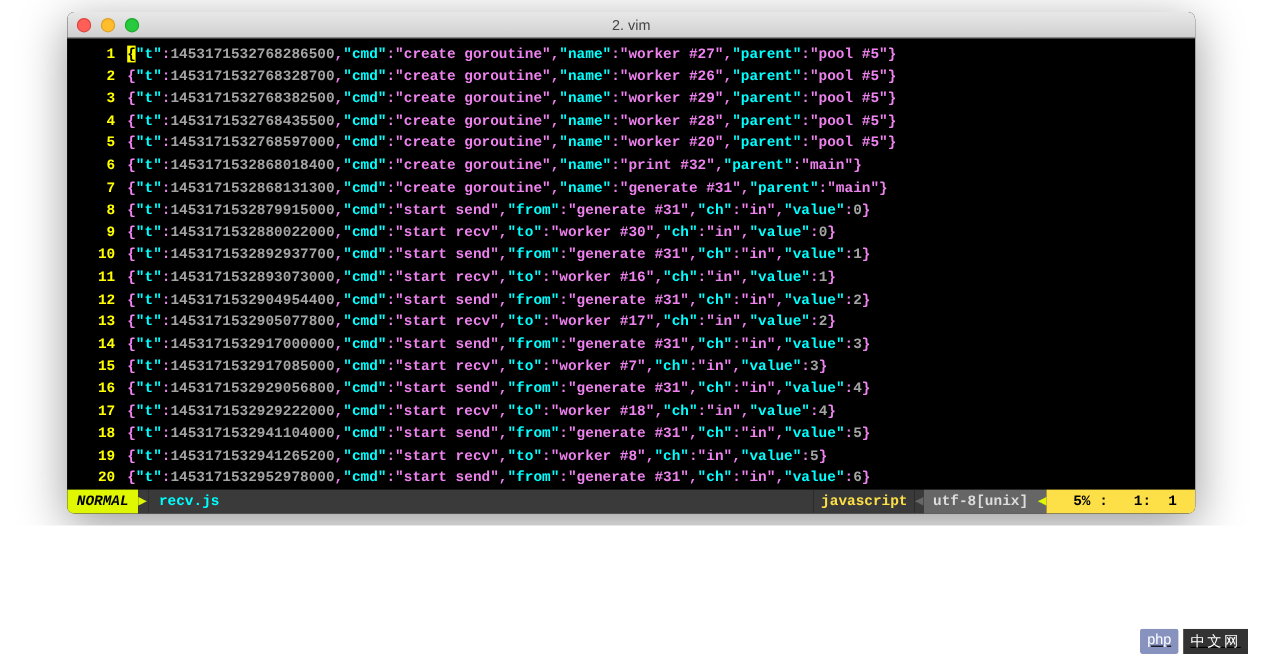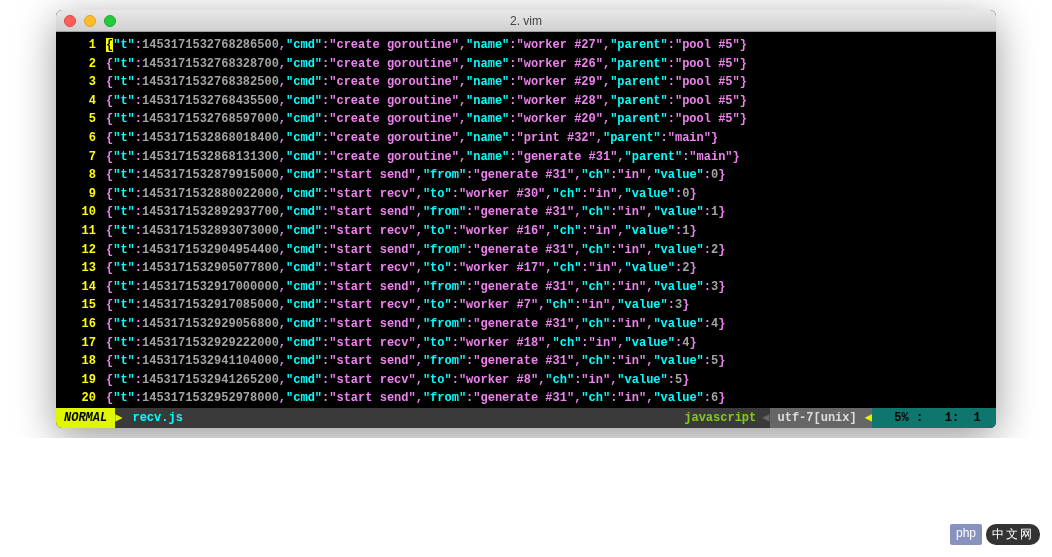--- a/index.html
+++ b/index.html
@@ -92,53 +92,54 @@
       padding-right: 2px;
     }
     .seg-file {
       background: #3a3a3a;
       color: #00ffff;
       padding: 0 8px;
       flex: 1;
     }
     .seg-ft {
       background: #3a3a3a;
-      color: #84cc16;
+      color: #fde047;
       padding: 0 6px;
     }
     .seg-arrow2 {
       background: #3a3a3a;
       color: #666;
     }
     .seg-enc {
       background: #666;
       color: #ddd;
       padding: 0 8px;
     }
     .seg-arrow3 {
       background: #666;
       color: #dff700;
     }
     .seg-pos {
-      background: #0f766e;
+      background: #fde047;
       color: #000;
       padding: 0 8px;
       white-space: pre;
     }
     .badge {
       position: fixed;
       right: 12px;
       bottom: 12px;
       display: flex;
       gap: 4px;
       font-family: sans-serif;
       font-size: 12px;
+      text-decoration: underline;
     }
     .badge-php { background:#8892bf; color:#fff; padding:2px 6px; border-radius:2px; }
-    .badge-cn  { background:#333; color:#fff; padding:2px 6px; border-radius:10px; letter-spacing:2px;}
+    .badge-cn  { background:#333; color:#fff; padding:2px 6px; border-radius:0; letter-spacing:2px;}
   </style>
 </head>
 <body>
 
 <div class="window">
   <div class="titlebar">
     <div class="traffic-lights">
       <div class="traffic-light tl-close"></div>
       <div class="traffic-light tl-min"></div>
       <div class="traffic-light tl-max"></div>
@@ -147,21 +148,21 @@
   </div>
 
   <div class="terminal" id="terminal"><div class="row"><span class="lineno">1</span><span class="code"><span class="cursor">{</span><span class="k">"t"</span><span class="c">:</span><span class="n">1453171532768286500</span><span class="c">,</span><span class="k">"cmd"</span><span class="c">:</span><span class="s">"create goroutine"</span><span class="c">,</span><span class="k">"name"</span><span class="c">:</span><span class="s">"worker #27"</span><span class="c">,</span><span class="k">"parent"</span><span class="c">:</span><span class="s">"pool #5"</span><span class="br">}</span></span></div><div class="row"><span class="lineno">2</span><span class="code"><span class="br">{</span><span class="k">"t"</span><span class="c">:</span><span class="n">1453171532768328700</span><span class="c">,</span><span class="k">"cmd"</span><span class="c">:</span><span class="s">"create goroutine"</span><span class="c">,</span><span class="k">"name"</span><span class="c">:</span><span class="s">"worker #26"</span><span class="c">,</span><span class="k">"parent"</span><span class="c">:</span><span class="s">"pool #5"</span><span class="br">}</span></span></div><div class="row"><span class="lineno">3</span><span class="code"><span class="br">{</span><span class="k">"t"</span><span class="c">:</span><span class="n">1453171532768382500</span><span class="c">,</span><span class="k">"cmd"</span><span class="c">:</span><span class="s">"create goroutine"</span><span class="c">,</span><span class="k">"name"</span><span class="c">:</span><span class="s">"worker #29"</span><span class="c">,</span><span class="k">"parent"</span><span class="c">:</span><span class="s">"pool #5"</span><span class="br">}</span></span></div><div class="row"><span class="lineno">4</span><span class="code"><span class="br">{</span><span class="k">"t"</span><span class="c">:</span><span class="n">1453171532768435500</span><span class="c">,</span><span class="k">"cmd"</span><span class="c">:</span><span class="s">"create goroutine"</span><span class="c">,</span><span class="k">"name"</span><span class="c">:</span><span class="s">"worker #28"</span><span class="c">,</span><span class="k">"parent"</span><span class="c">:</span><span class="s">"pool #5"</span><span class="br">}</span></span></div><div class="row"><span class="lineno">5</span><span class="code"><span class="br">{</span><span class="k">"t"</span><span class="c">:</span><span class="n">1453171532768597000</span><span class="c">,</span><span class="k">"cmd"</span><span class="c">:</span><span class="s">"create goroutine"</span><span class="c">,</span><span class="k">"name"</span><span class="c">:</span><span class="s">"worker #20"</span><span class="c">,</span><span class="k">"parent"</span><span class="c">:</span><span class="s">"pool #5"</span><span class="br">}</span></span></div><div class="row"><span class="lineno">6</span><span class="code"><span class="br">{</span><span class="k">"t"</span><span class="c">:</span><span class="n">1453171532868018400</span><span class="c">,</span><span class="k">"cmd"</span><span class="c">:</span><span class="s">"create goroutine"</span><span class="c">,</span><span class="k">"name"</span><span class="c">:</span><span class="s">"print #32"</span><span class="c">,</span><span class="k">"parent"</span><span class="c">:</span><span class="s">"main"</span><span class="br">}</span></span></div><div class="row"><span class="lineno">7</span><span class="code"><span class="br">{</span><span class="k">"t"</span><span class="c">:</span><span class="n">1453171532868131300</span><span class="c">,</span><span class="k">"cmd"</span><span class="c">:</span><span class="s">"create goroutine"</span><span class="c">,</span><span class="k">"name"</span><span class="c">:</span><span class="s">"generate #31"</span><span class="c">,</span><span class="k">"parent"</span><span class="c">:</span><span class="s">"main"</span><span class="br">}</span></span></div><div class="row"><span class="lineno">8</span><span class="code"><span class="br">{</span><span class="k">"t"</span><span class="c">:</span><span class="n">1453171532879915000</span><span class="c">,</span><span class="k">"cmd"</span><span class="c">:</span><span class="s">"start send"</span><span class="c">,</span><span class="k">"from"</span><span class="c">:</span><span class="s">"generate #31"</span><span class="c">,</span><span class="k">"ch"</span><span class="c">:</span><span class="s">"in"</span><span class="c">,</span><span class="k">"value"</span><span class="c">:</span><span class="n">0</span><span class="br">}</span></span></div><div class="row"><span class="lineno">9</span><span class="code"><span class="br">{</span><span class="k">"t"</span><span class="c">:</span><span class="n">1453171532880022000</span><span class="c">,</span><span class="k">"cmd"</span><span class="c">:</span><span class="s">"start recv"</span><span class="c">,</span><span class="k">"to"</span><span class="c">:</span><span class="s">"worker #30"</span><span class="c">,</span><span class="k">"ch"</span><span class="c">:</span><span class="s">"in"</span><span class="c">,</span><span class="k">"value"</span><span class="c">:</span><span class="n">0</span><span class="br">}</span></span></div><div class="row"><span class="lineno">10</span><span class="code"><span class="br">{</span><span class="k">"t"</span><span class="c">:</span><span class="n">1453171532892937700</span><span class="c">,</span><span class="k">"cmd"</span><span class="c">:</span><span class="s">"start send"</span><span class="c">,</span><span class="k">"from"</span><span class="c">:</span><span class="s">"generate #31"</span><span class="c">,</span><span class="k">"ch"</span><span class="c">:</span><span class="s">"in"</span><span class="c">,</span><span class="k">"value"</span><span class="c">:</span><span class="n">1</span><span class="br">}</span></span></div><div class="row"><span class="lineno">11</span><span class="code"><span class="br">{</span><span class="k">"t"</span><span class="c">:</span><span class="n">1453171532893073000</span><span class="c">,</span><span class="k">"cmd"</span><span class="c">:</span><span class="s">"start recv"</span><span class="c">,</span><span class="k">"to"</span><span class="c">:</span><span class="s">"worker #16"</span><span class="c">,</span><span class="k">"ch"</span><span class="c">:</span><span class="s">"in"</span><span class="c">,</span><span class="k">"value"</span><span class="c">:</span><span class="n">1</span><span class="br">}</span></span></div><div class="row"><span class="lineno">12</span><span class="code"><span class="br">{</span><span class="k">"t"</span><span class="c">:</span><span class="n">1453171532904954400</span><span class="c">,</span><span class="k">"cmd"</span><span class="c">:</span><span class="s">"start send"</span><span class="c">,</span><span class="k">"from"</span><span class="c">:</span><span class="s">"generate #31"</span><span class="c">,</span><span class="k">"ch"</span><span class="c">:</span><span class="s">"in"</span><span class="c">,</span><span class="k">"value"</span><span class="c">:</span><span class="n">2</span><span class="br">}</span></span></div><div class="row"><span class="lineno">13</span><span class="code"><span class="br">{</span><span class="k">"t"</span><span class="c">:</span><span class="n">1453171532905077800</span><span class="c">,</span><span class="k">"cmd"</span><span class="c">:</span><span class="s">"start recv"</span><span class="c">,</span><span class="k">"to"</span><span class="c">:</span><span class="s">"worker #17"</span><span class="c">,</span><span class="k">"ch"</span><span class="c">:</span><span class="s">"in"</span><span class="c">,</span><span class="k">"value"</span><span class="c">:</span><span class="n">2</span><span class="br">}</span></span></div><div class="row"><span class="lineno">14</span><span class="code"><span class="br">{</span><span class="k">"t"</span><span class="c">:</span><span class="n">1453171532917000000</span><span class="c">,</span><span class="k">"cmd"</span><span class="c">:</span><span class="s">"start send"</span><span class="c">,</span><span class="k">"from"</span><span class="c">:</span><span class="s">"generate #31"</span><span class="c">,</span><span class="k">"ch"</span><span class="c">:</span><span class="s">"in"</span><span class="c">,</span><span class="k">"value"</span><span class="c">:</span><span class="n">3</span><span class="br">}</span></span></div><div class="row"><span class="lineno">15</span><span class="code"><span class="br">{</span><span class="k">"t"</span><span class="c">:</span><span class="n">1453171532917085000</span><span class="c">,</span><span class="k">"cmd"</span><span class="c">:</span><span class="s">"start recv"</span><span class="c">,</span><span class="k">"to"</span><span class="c">:</span><span class="s">"worker #7"</span><span class="c">,</span><span class="k">"ch"</span><span class="c">:</span><span class="s">"in"</span><span class="c">,</span><span class="k">"value"</span><span class="c">:</span><span class="n">3</span><span class="br">}</span></span></div><div class="row"><span class="lineno">16</span><span class="code"><span class="br">{</span><span class="k">"t"</span><span class="c">:</span><span class="n">1453171532929056800</span><span class="c">,</span><span class="k">"cmd"</span><span class="c">:</span><span class="s">"start send"</span><span class="c">,</span><span class="k">"from"</span><span class="c">:</span><span class="s">"generate #31"</span><span class="c">,</span><span class="k">"ch"</span><span class="c">:</span><span class="s">"in"</span><span class="c">,</span><span class="k">"value"</span><span class="c">:</span><span class="n">4</span><span class="br">}</span></span></div><div class="row"><span class="lineno">17</span><span class="code"><span class="br">{</span><span class="k">"t"</span><span class="c">:</span><span class="n">1453171532929222000</span><span class="c">,</span><span class="k">"cmd"</span><span class="c">:</span><span class="s">"start recv"</span><span class="c">,</span><span class="k">"to"</span><span class="c">:</span><span class="s">"worker #18"</span><span class="c">,</span><span class="k">"ch"</span><span class="c">:</span><span class="s">"in"</span><span class="c">,</span><span class="k">"value"</span><span class="c">:</span><span class="n">4</span><span class="br">}</span></span></div><div class="row"><span class="lineno">18</span><span class="code"><span class="br">{</span><span class="k">"t"</span><span class="c">:</span><span class="n">1453171532941104000</span><span class="c">,</span><span class="k">"cmd"</span><span class="c">:</span><span class="s">"start send"</span><span class="c">,</span><span class="k">"from"</span><span class="c">:</span><span class="s">"generate #31"</span><span class="c">,</span><span class="k">"ch"</span><span class="c">:</span><span class="s">"in"</span><span class="c">,</span><span class="k">"value"</span><span class="c">:</span><span class="n">5</span><span class="br">}</span></span></div><div class="row"><span class="lineno">19</span><span class="code"><span class="br">{</span><span class="k">"t"</span><span class="c">:</span><span class="n">1453171532941265200</span><span class="c">,</span><span class="k">"cmd"</span><span class="c">:</span><span class="s">"start recv"</span><span class="c">,</span><span class="k">"to"</span><span class="c">:</span><span class="s">"worker #8"</span><span class="c">,</span><span class="k">"ch"</span><span class="c">:</span><span class="s">"in"</span><span class="c">,</span><span class="k">"value"</span><span class="c">:</span><span class="n">5</span><span class="br">}</span></span></div><div class="row"><span class="lineno">20</span><span class="code"><span class="br">{</span><span class="k">"t"</span><span class="c">:</span><span class="n">1453171532952978000</span><span class="c">,</span><span class="k">"cmd"</span><span class="c">:</span><span class="s">"start send"</span><span class="c">,</span><span class="k">"from"</span><span class="c">:</span><span class="s">"generate #31"</span><span class="c">,</span><span class="k">"ch"</span><span class="c">:</span><span class="s">"in"</span><span class="c">,</span><span class="k">"value"</span><span class="c">:</span><span class="n">6</span><span class="br">}</span></span></div></div>
 
   <div class="statusbar">
     <div class="seg-mode"><span>NORMAL</span> </div>
     <div class="seg-arrow1">▶</div>
     <div class="seg-file">recv.js</div>
     <div class="seg-ft">javascript</div>
     <div class="seg-arrow2">◀</div>
-    <div class="seg-enc">utf-7[unix]</div>
+    <div class="seg-enc">utf-8[unix]</div>
     <div class="seg-arrow3">◀</div>
     <div class="seg-pos">  <span>5%</span> :   <span>1</span>:  <span>1</span> </div>
   </div>
 </div>
 
 <div class="badge">
   <span class="badge-php">php</span>
   <span class="badge-cn">中文网</span>
 </div>
 

